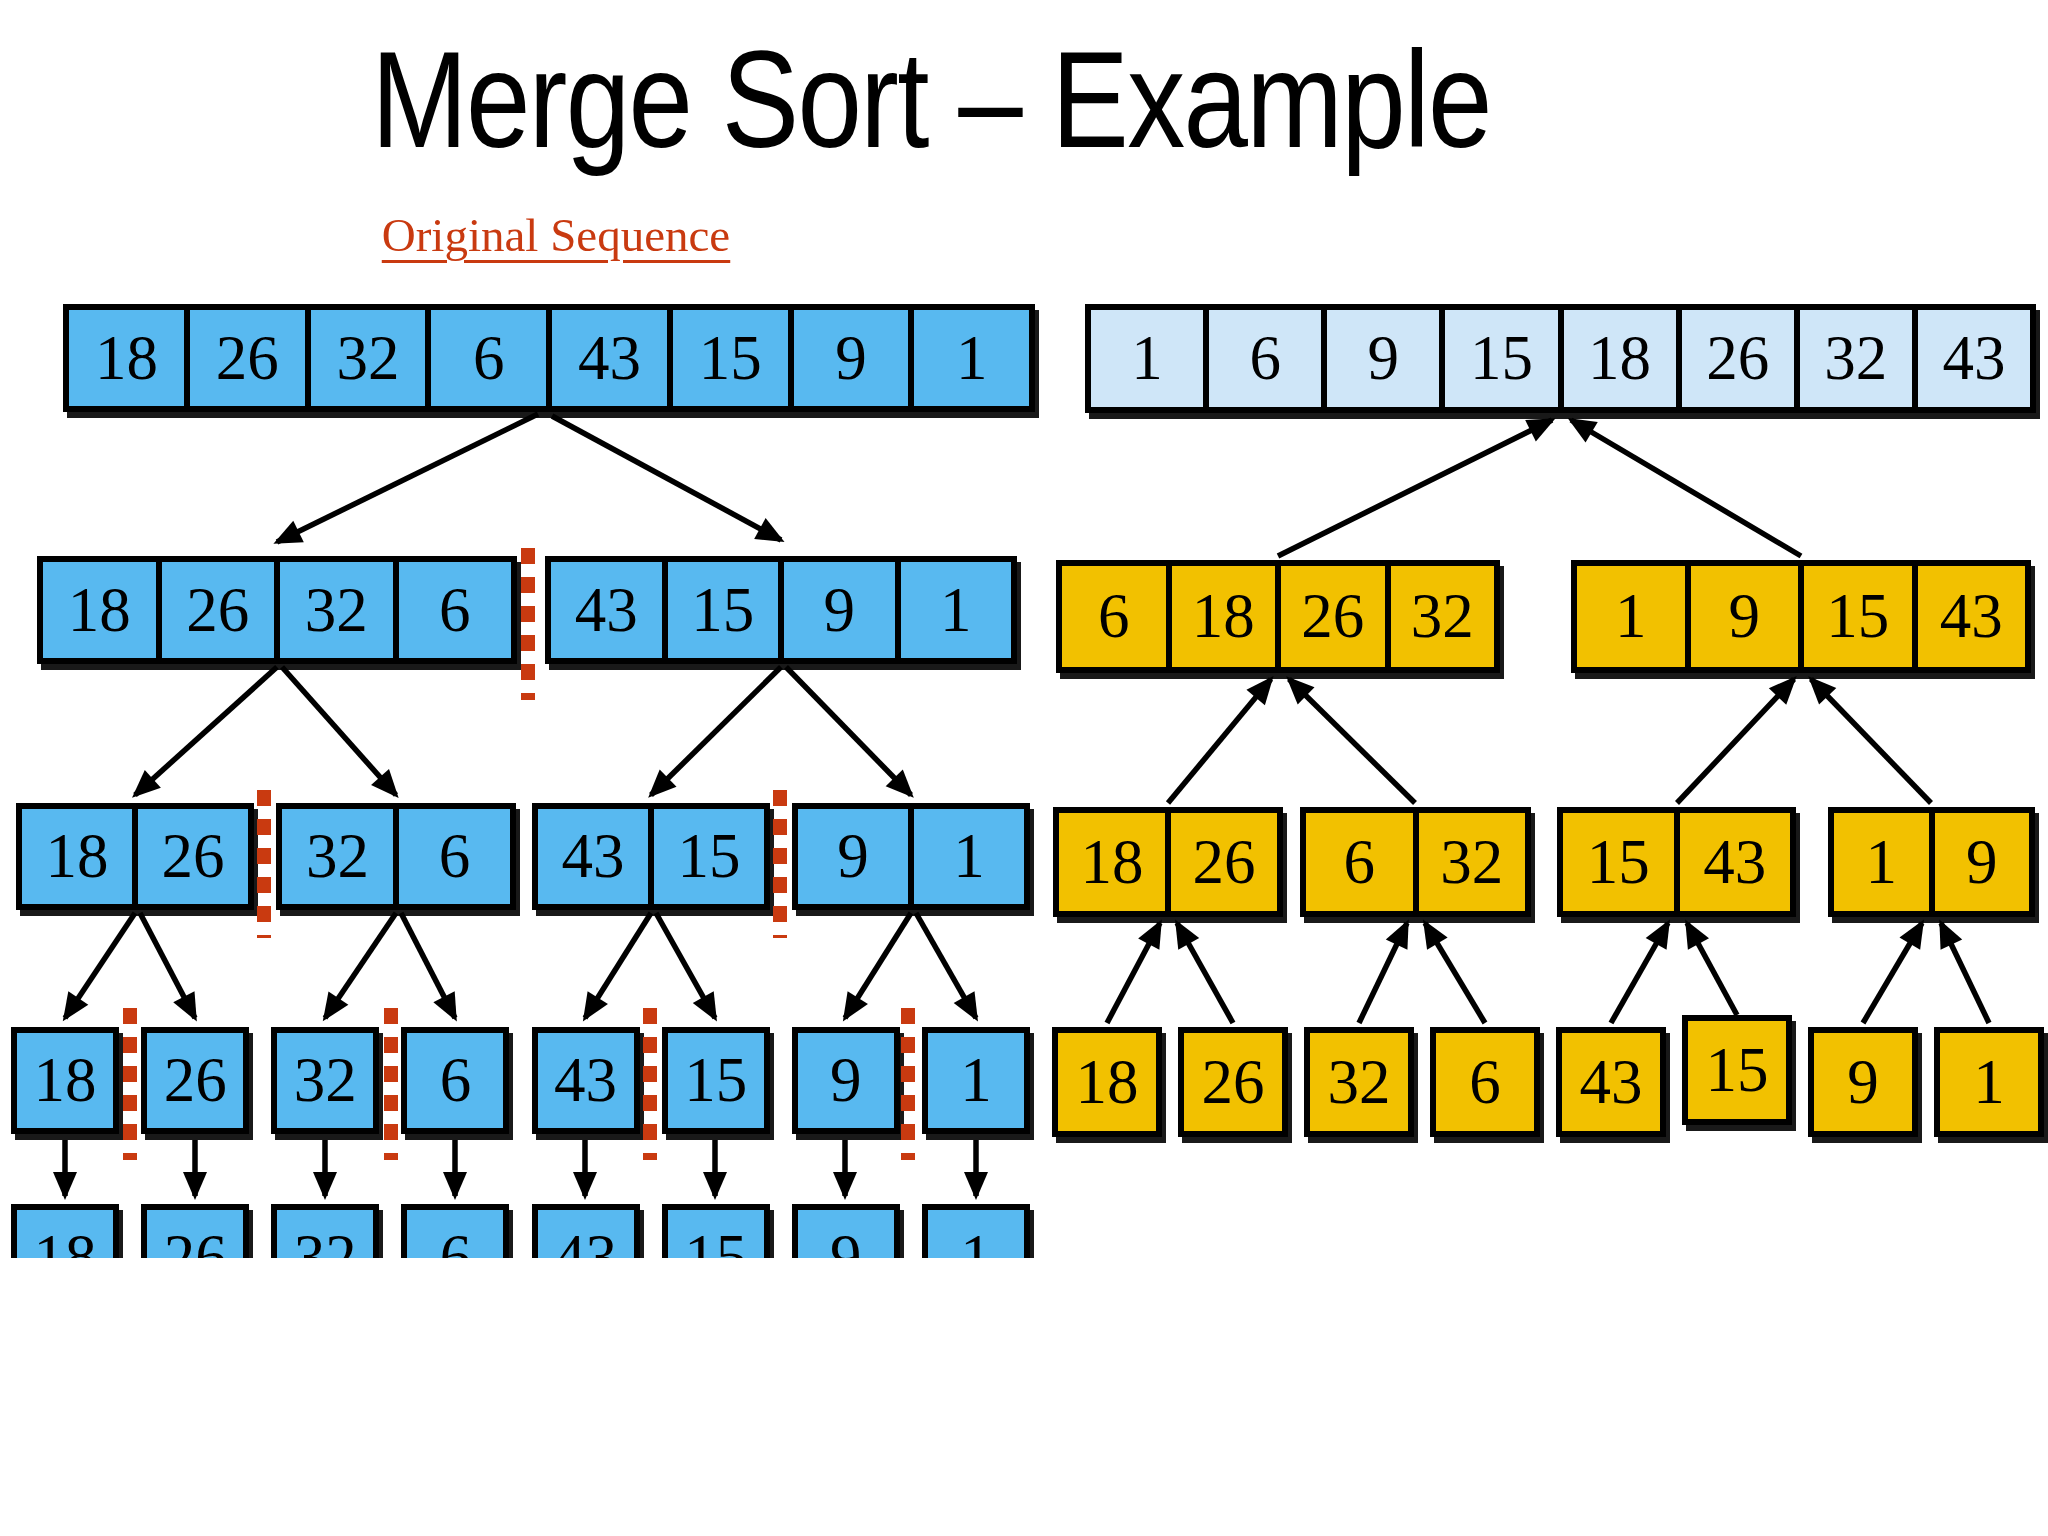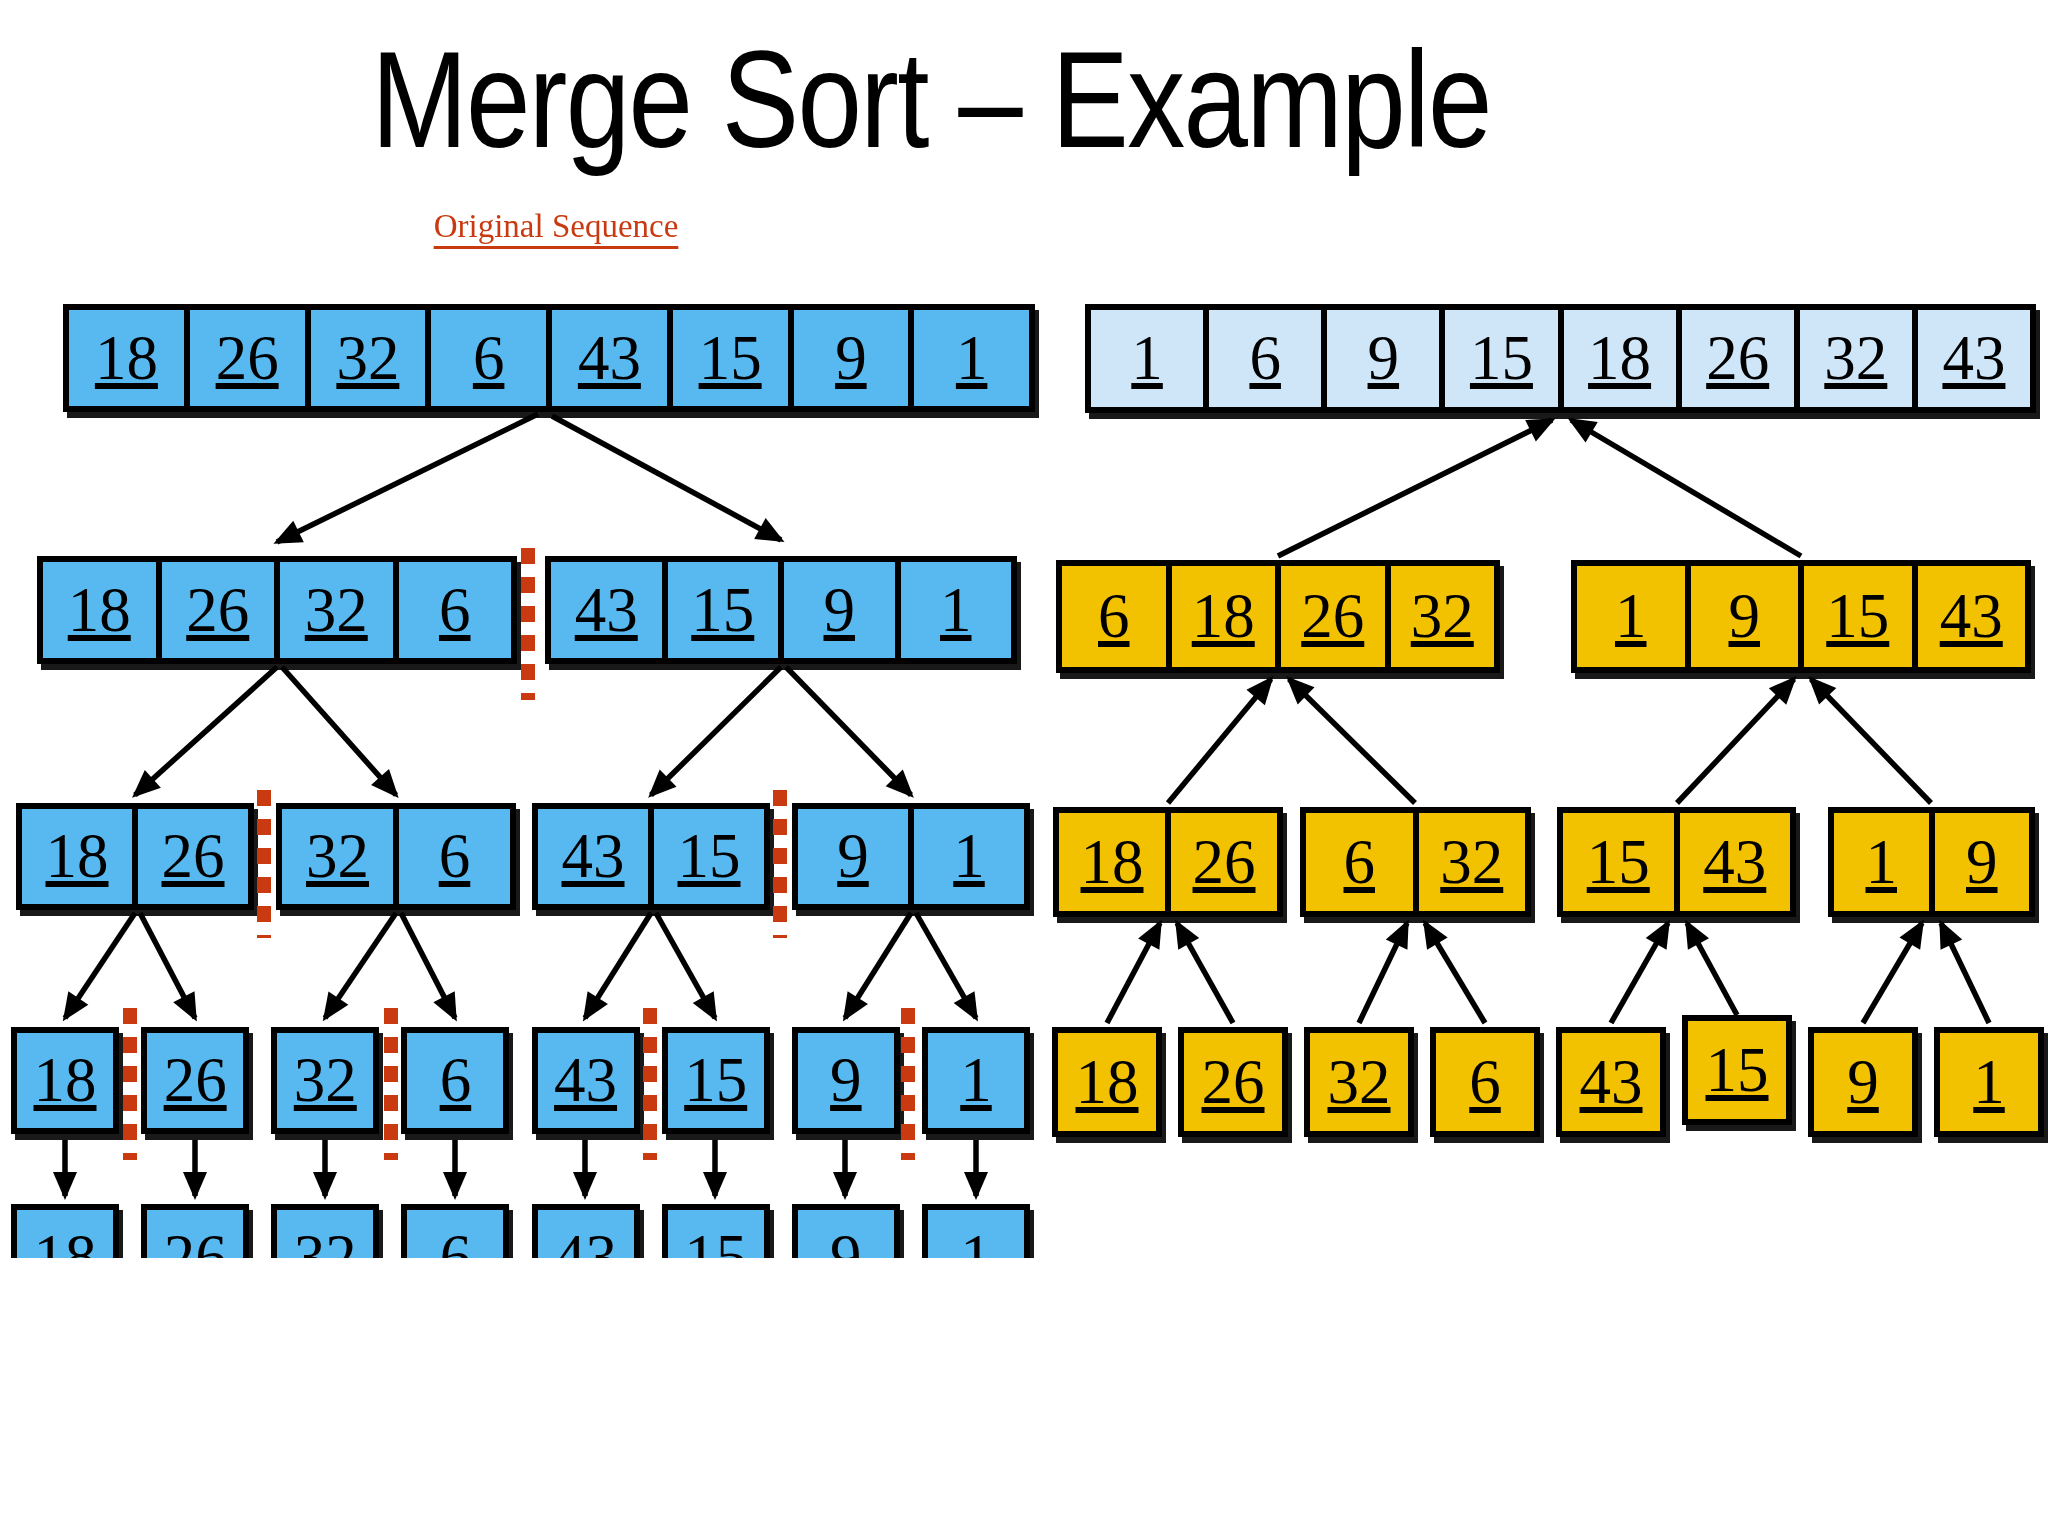--- a/index.html
+++ b/index.html
@@ -7,28 +7,28 @@
   #canvas{position:relative;width:2048px;height:1258px;overflow:hidden;background:var(--background,#fff);}
 
   #title{
     position:absolute;left:0;top:22px;width:1862px;text-align:center;
     font-family:"Liberation Sans",sans-serif;font-size:138px;line-height:1.12;
     color:#000;letter-spacing:-2px;white-space:nowrap;
     transform:scaleX(0.84);transform-origin:50% 0;
   }
 
   .seq-label{
-    position:absolute;font-family:"Liberation Serif",serif;font-size:33px;
+    position:absolute;font-family:"Liberation Serif",serif;font-size:47px;
     color:var(--accent-red,#c93a10);
     text-decoration:underline;text-decoration-thickness:3px;text-underline-offset:9px;
   }
   #label-original{left:0;top:208px;width:1112px;text-align:center;}
   #label-sorted{left:1040px;top:220px;width:1000px;text-align:center;}
 
-  .array-group{position:absolute;display:flex;box-shadow:4px 6px 0 rgba(0,0,0,.9);text-decoration:underline;}
+  .array-group{position:absolute;display:flex;box-shadow:4px 6px 0 rgba(0,0,0,.9);}
   .array-group.singles{box-shadow:none;justify-content:space-between;}
   .cell{
     flex:1 1 0;margin-left:-6px;border:6px solid var(--border,#000);
     display:flex;align-items:center;justify-content:center;
     font-family:"Liberation Serif",serif;font-size:63px;color:#000;
     background:var(--blue,#58b9f0);box-sizing:border-box;
   }
   .cell:first-child{margin-left:0;}
   .array-group.lightblue .cell{background:var(--light-blue,#cfe6f8);}
   .array-group.orange .cell{background:var(--orange,#f2c100);}

